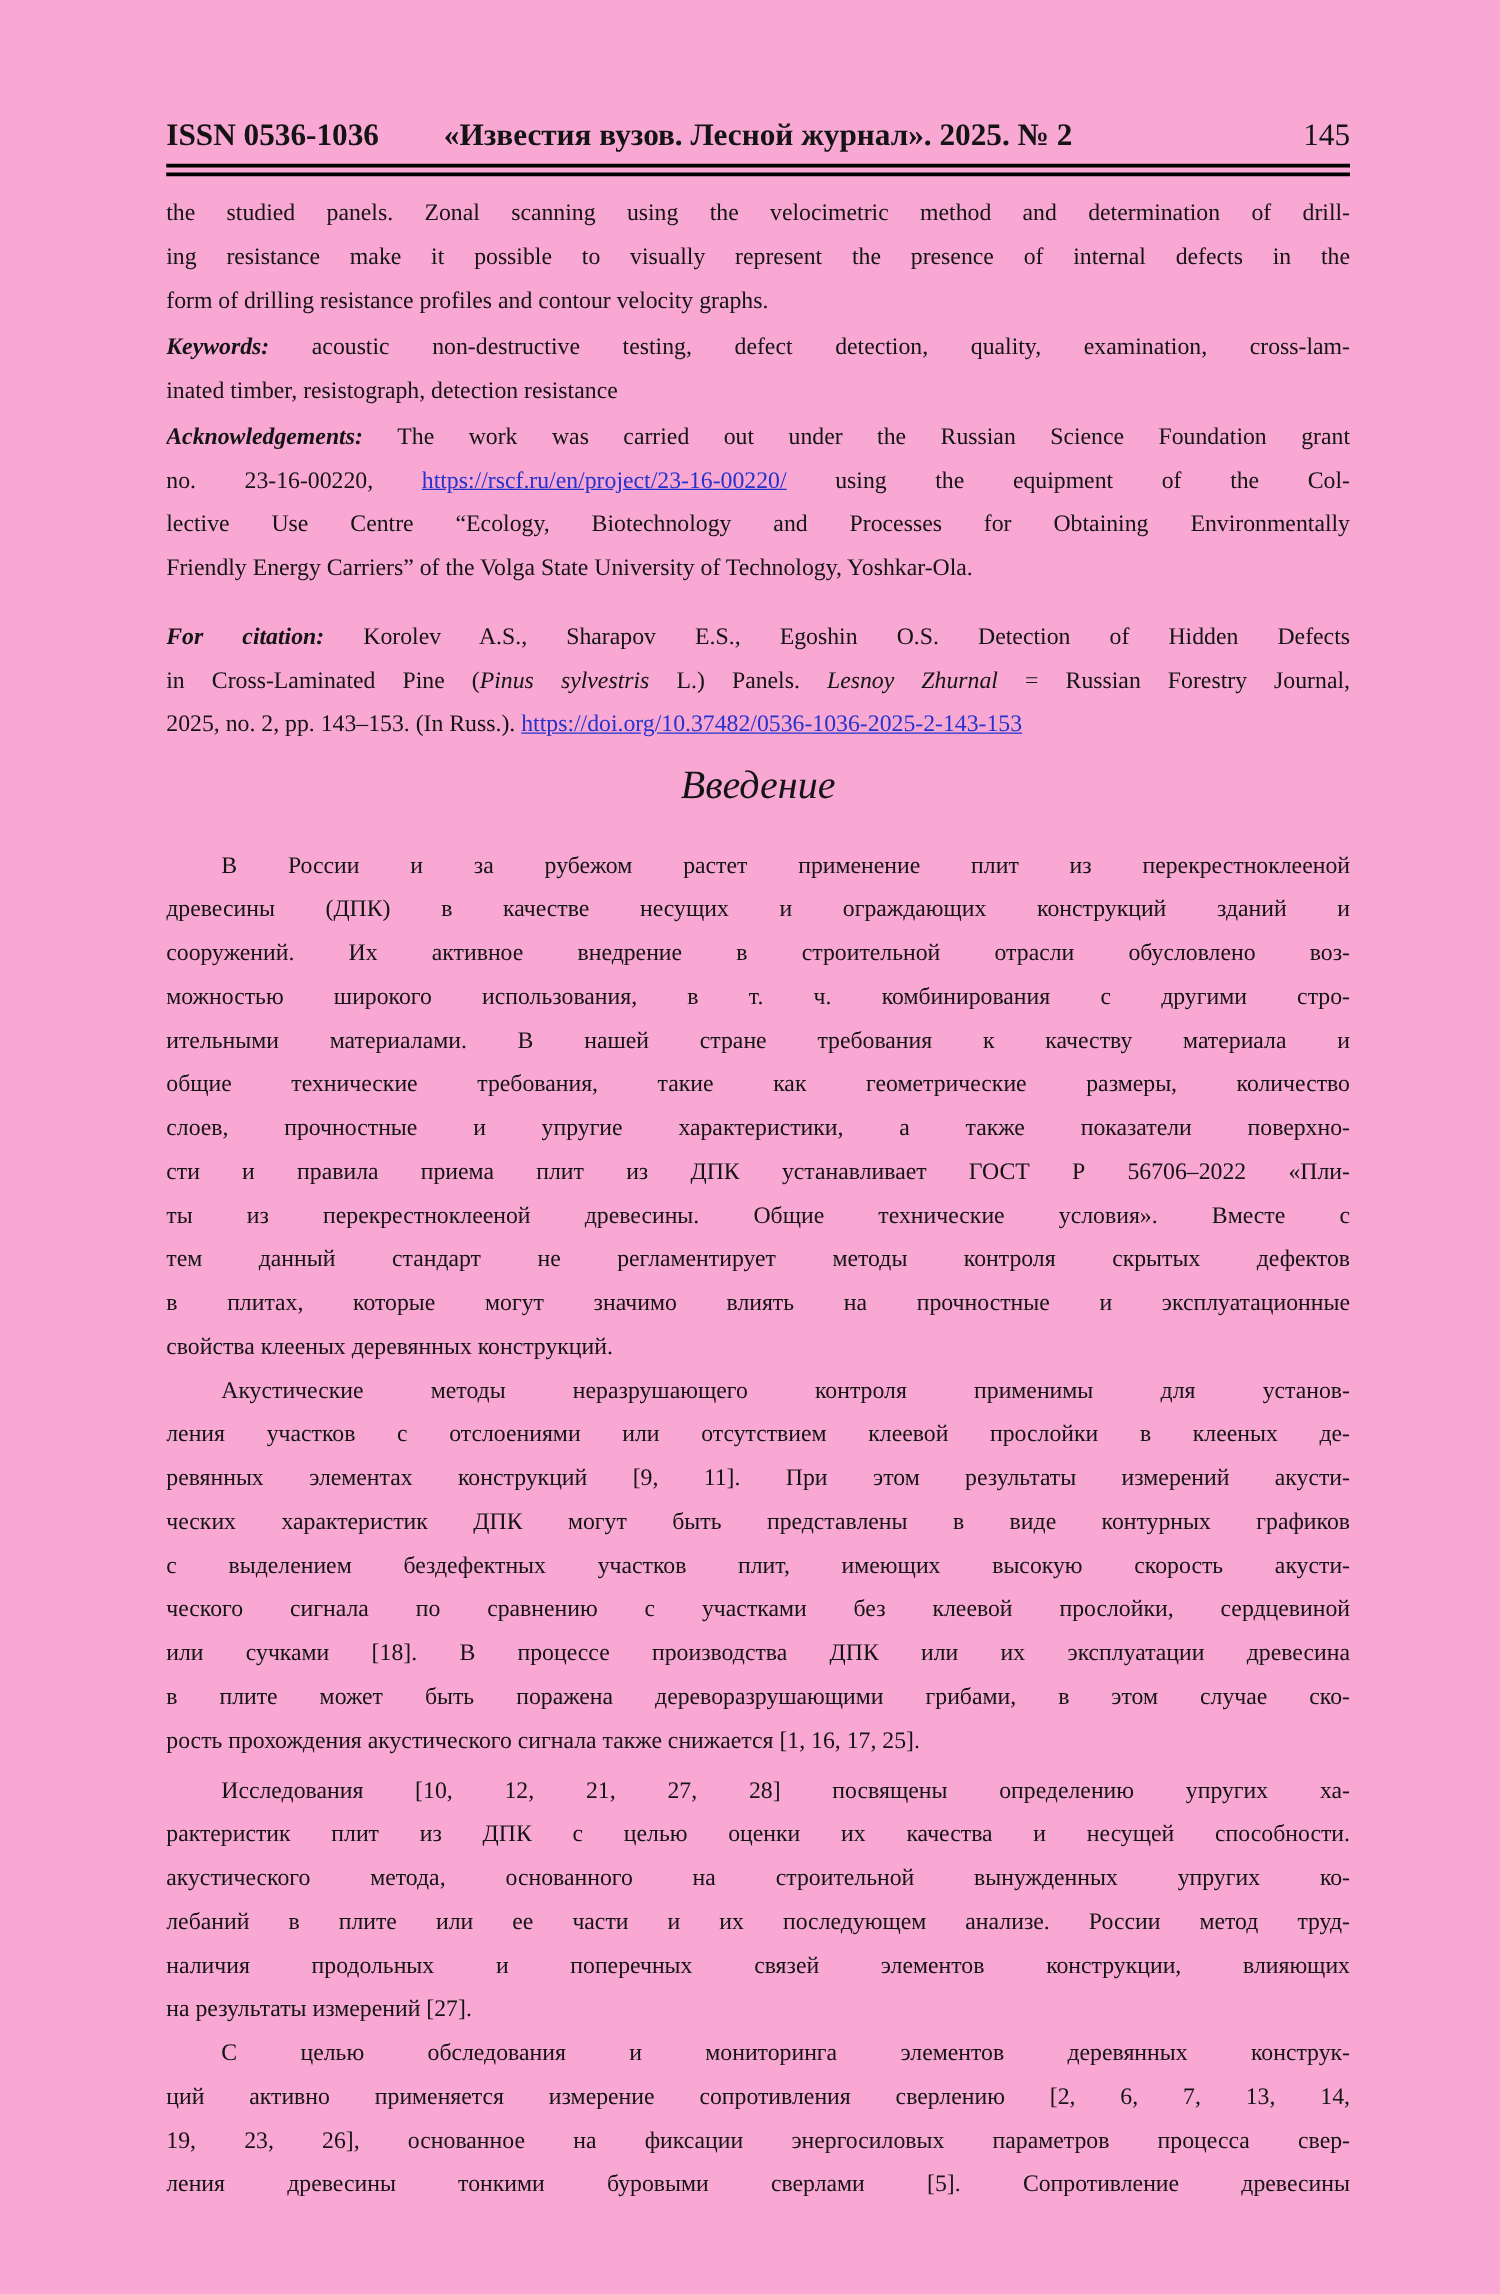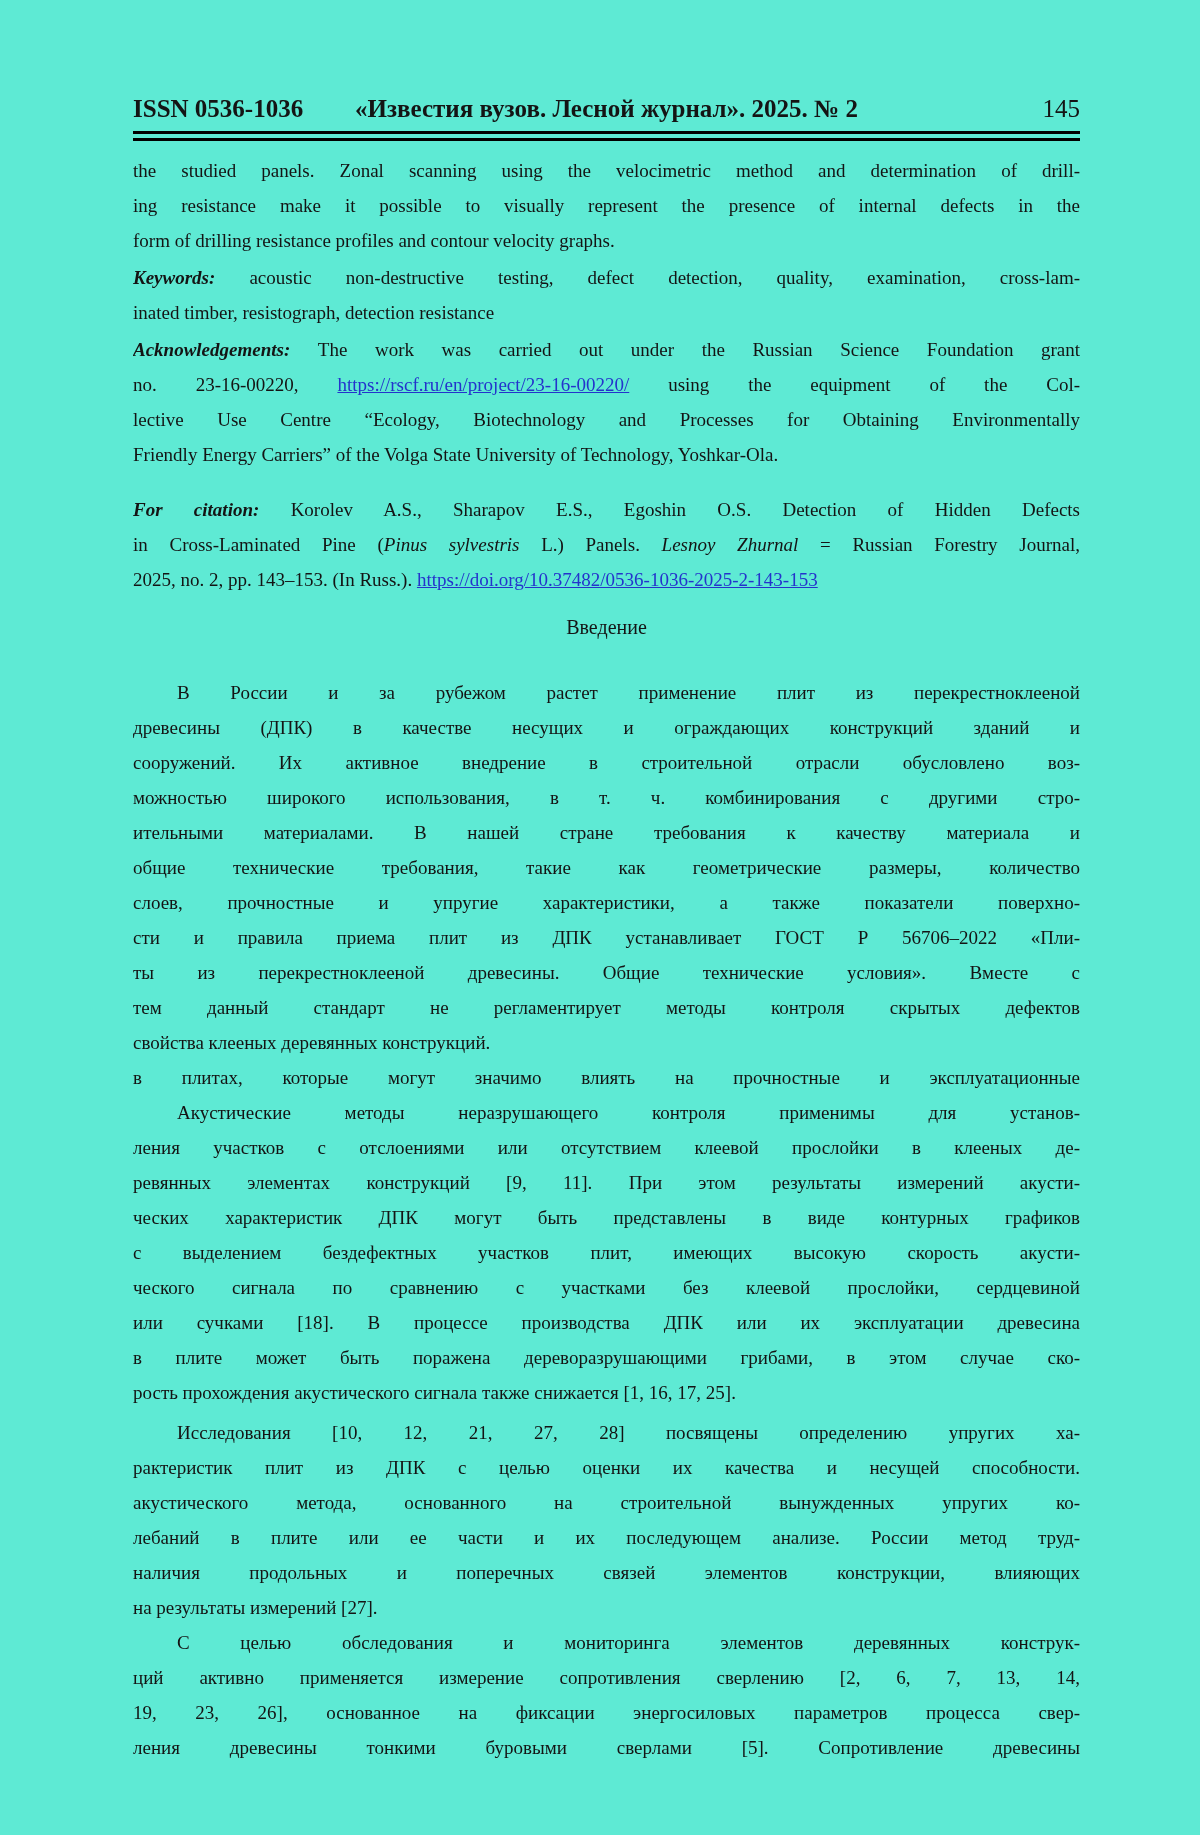--- a/index.html
+++ b/index.html
@@ -1,33 +1,33 @@
 <!DOCTYPE html>
 <html><head>
 <meta charset="utf-8">
 <style>
   html,body{margin:0;padding:0;background:#ffffff;}
-  .page{position:relative;width:1200px;height:1835px;background:#5eead4;overflow:hidden;
+  .page{position:relative;width:1200px;height:1835px;background:#f9a8d4;overflow:hidden;
         font-family:"Liberation Serif","DejaVu Serif",serif;color:#141414;}
   .content{width:947px;margin-left:133px;padding-top:92px;}
   .header-row{display:grid;grid-template-columns:1fr auto 1fr;align-items:baseline;
               font-weight:bold;font-size:25px;line-height:34px;white-space:nowrap;}
   .header-left{text-align:left;}
   .header-center{text-align:center;padding:0 10px;}
   .header-right{text-align:right;font-weight:normal;}
   .rule{margin-top:5px;height:4px;border-top:3px solid #000;border-bottom:3px solid #000;}
   .para{margin:0;}
   .line{font-size:19px;line-height:35px;height:35px;overflow:hidden;
         text-align:justify;text-align-last:justify;}
   .line.last{text-align-last:left;}
   .line.indent{text-indent:44px;}
   .bi{font-weight:bold;font-style:italic;}
   .i{font-style:italic;}
   a{text-decoration:underline;}
-  .heading{font-size:20px;text-align:center;line-height:36px;height:36px;}
+  .heading{font-size:32px;font-style:italic;text-align:center;line-height:36px;height:36px;}
 </style>
 </head>
 <body style="color: rgb(20, 20, 20);">
 
 <div class="page">
   <div class="content">
     <div class="header-row">
       <span class="header-left">ISSN 0536-1036</span>
       <span class="header-center">«Известия вузов. Лесной журнал». 2025. № 2</span>
       <span class="header-right">145</span>
@@ -59,22 +59,22 @@
           <div class="line indent"><span>В России и за рубежом растет применение плит из перекрестноклееной</span></div>
           <div class="line"><span>древесины (ДПК) в качестве несущих и ограждающих конструкций зданий и</span></div>
           <div class="line"><span>сооружений. Их активное внедрение в строительной отрасли обусловлено воз-</span></div>
           <div class="line"><span>можностью широкого использования, в т. ч. комбинирования с другими стро-</span></div>
           <div class="line"><span>ительными материалами. В нашей стране требования к качеству материала и</span></div>
           <div class="line"><span>общие технические требования, такие как геометрические размеры, количество</span></div>
           <div class="line"><span>слоев, прочностные и упругие характеристики, а также показатели поверхно-</span></div>
           <div class="line"><span>сти и правила приема плит из ДПК устанавливает ГОСТ Р 56706–2022 «Пли-</span></div>
           <div class="line"><span>ты из перекрестноклееной древесины. Общие технические условия». Вместе с</span></div>
           <div class="line"><span>тем данный стандарт не регламентирует методы контроля скрытых дефектов</span></div>
+          <div class="line"><span>в плитах, которые могут значимо влиять на прочностные и эксплуатационные</span></div>
           <div class="line last"><span>свойства клееных деревянных конструкций.</span></div>
-          <div class="line"><span>в плитах, которые могут значимо влиять на прочностные и эксплуатационные</span></div>
         </div>
         <div class="para" style="margin-top: 0px;">
           <div class="line indent"><span>Акустические методы неразрушающего контроля применимы для установ-</span></div>
           <div class="line"><span>ления участков с отслоениями или отсутствием клеевой прослойки в клееных де-</span></div>
           <div class="line"><span>ревянных элементах конструкций [9, 11]. При этом результаты измерений акусти-</span></div>
           <div class="line"><span>ческих характеристик ДПК могут быть представлены в виде контурных графиков</span></div>
           <div class="line"><span>с выделением бездефектных участков плит, имеющих высокую скорость акусти-</span></div>
           <div class="line"><span>ческого сигнала по сравнению с участками без клеевой прослойки, сердцевиной</span></div>
           <div class="line"><span>или сучками [18]. В процессе производства ДПК или их эксплуатации древесина</span></div>
           <div class="line"><span>в плите может быть поражена дереворазрушающими грибами, в этом случае ско-</span></div>

